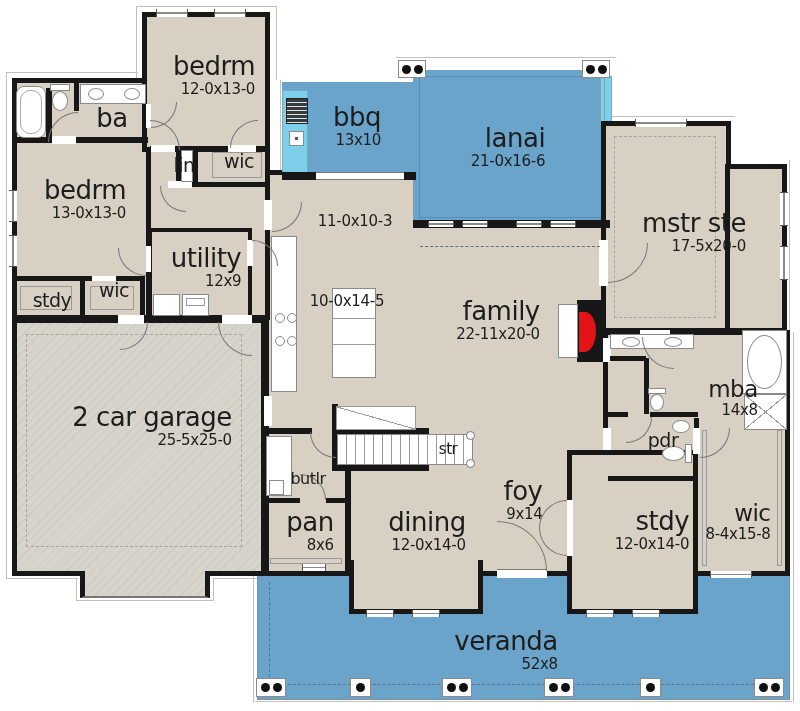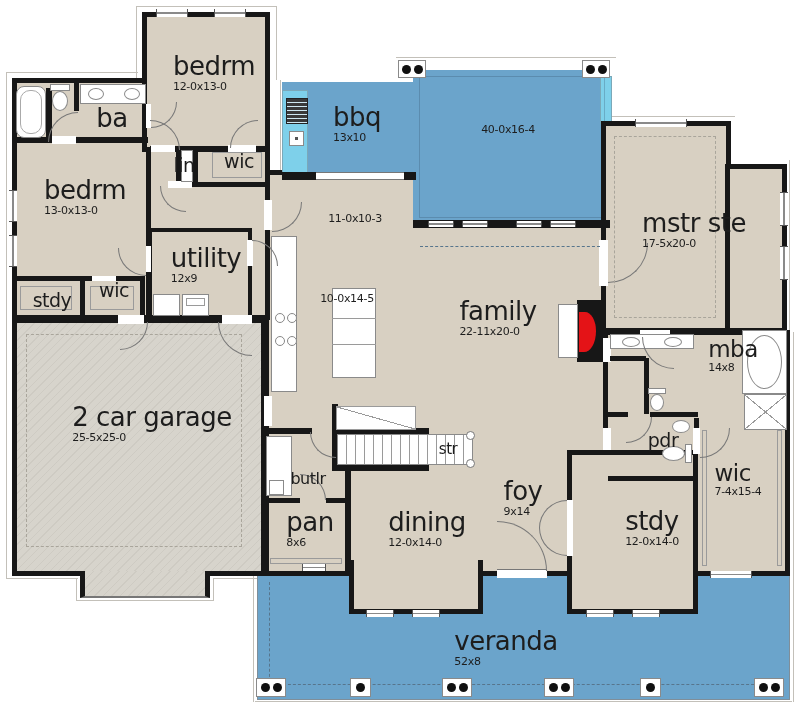--- a/index.html
+++ b/index.html
@@ -30,24 +30,24 @@
   .colbox{position:absolute;background:#fff;border:1px solid #8a8a8a;box-sizing:border-box;
           display:flex;align-items:center;justify-content:center;gap:3px;}
   .dot{width:9px;height:9px;border-radius:50%;background:#101010;}
   .treads{position:absolute;border:1.3px solid #8a8a8a;box-sizing:border-box;
           background:repeating-linear-gradient(90deg,#ffffff 0 8px,#9a9a9a 8px 9px);}
   .landing{position:absolute;border:1.3px solid #9a9a9a;box-sizing:border-box;
            background:linear-gradient(to top right,transparent 48.8%,#9a9a9a 48.8%,#9a9a9a 51.2%,transparent 51.2%),#ffffff;}
   .railpost{position:absolute;width:9px;height:9px;border:1.3px solid #777;border-radius:50%;background:#fff;box-sizing:border-box;}
   .blob{position:absolute;background:#e41317;border-radius:0 65% 70% 0 / 0 48% 52% 0;}
   .circ{position:absolute;border:1.2px solid #888;border-radius:50%;background:#fff;box-sizing:border-box;}
-  .lbl{position:absolute;transform:translateX(-50%);text-align:left;color:#1d1d1d;line-height:1.1;white-space:nowrap;}
+  .lbl{position:absolute;transform:translateX(-50%);text-align:right;color:#1d1d1d;line-height:1.1;white-space:nowrap;}
   .nm{font-size:26px;letter-spacing:-0.5px;}
-  .nm.md{font-size:23px;} .nm.sm{font-size:19px;} .nm.xs{font-size:16px;} .nm.xxs{font-size:15px;}
-  .dims{font-size:11px;letter-spacing:-0.3px;}
+  .nm.md{font-size:23px;margin-top:40px;} .nm.sm{font-size:19px;} .nm.xs{font-size:16px;} .nm.xxs{font-size:15px;}
+  .dims{font-size:15px;letter-spacing:-0.3px;}
   .grill{position:absolute;background:#3a3a3a;border:1px solid #222;box-sizing:border-box;
          background-image:repeating-linear-gradient(#3a3a3a 0 3px,#cfe8f2 3px 4px);}
   .xbox{position:absolute;background:
         linear-gradient(to top right,transparent 49%,#9a9a9a 49%,#9a9a9a 51%,transparent 51%),
         linear-gradient(to bottom right,transparent 49%,#9a9a9a 49%,#9a9a9a 51%,transparent 51%),#ffffff;
         border:1.3px solid #8a8a8a;box-sizing:border-box;}
 </style>
 </head>
 <body>
 
@@ -298,21 +298,22 @@
       <div class="nm sm">lin</div>
     </div>
   <div class="lbl" style="left:239px;top:151px">
       <div class="nm sm">wic</div>
     </div>
   <div class="lbl" style="left:357px;top:103px">
       <div class="nm">bbq</div>
       <div class="dims">13x10</div>
     </div>
   <div class="lbl" style="left:508px;top:124px">
-      <div class="dims">40-0x16-4</div>
+      <div class="nm">lanai</div>
+      <div class="dims">21-0x16-6</div>
     </div>
   <div class="lbl" style="left:355px;top:213px">
       <div class="dims">11-0x10-3</div>
     </div>
   <div class="lbl" style="left:694px;top:209px">
       <div class="nm">mstr ste</div>
       <div class="dims">17-5x20-0</div>
     </div>
   <div class="lbl" style="left:206px;top:244px">
       <div class="nm">utility</div>
@@ -337,21 +338,21 @@
     </div>
   <div class="lbl" style="left:733px;top:337px">
       <div class="nm md">mba</div>
       <div class="dims">14x8</div>
     </div>
   <div class="lbl" style="left:663px;top:430px">
       <div class="nm sm">pdr</div>
     </div>
   <div class="lbl" style="left:738px;top:461px">
       <div class="nm md">wic</div>
-      <div class="dims">7-4x15-4</div>
+      <div class="dims">8-4x15-8</div>
     </div>
   <div class="lbl" style="left:448px;top:441px">
       <div class="nm xxs">str</div>
     </div>
   <div class="lbl" style="left:308px;top:470px">
       <div class="nm xs">butlr</div>
     </div>
   <div class="lbl" style="left:310px;top:508px">
       <div class="nm">pan</div>
       <div class="dims">8x6</div>

